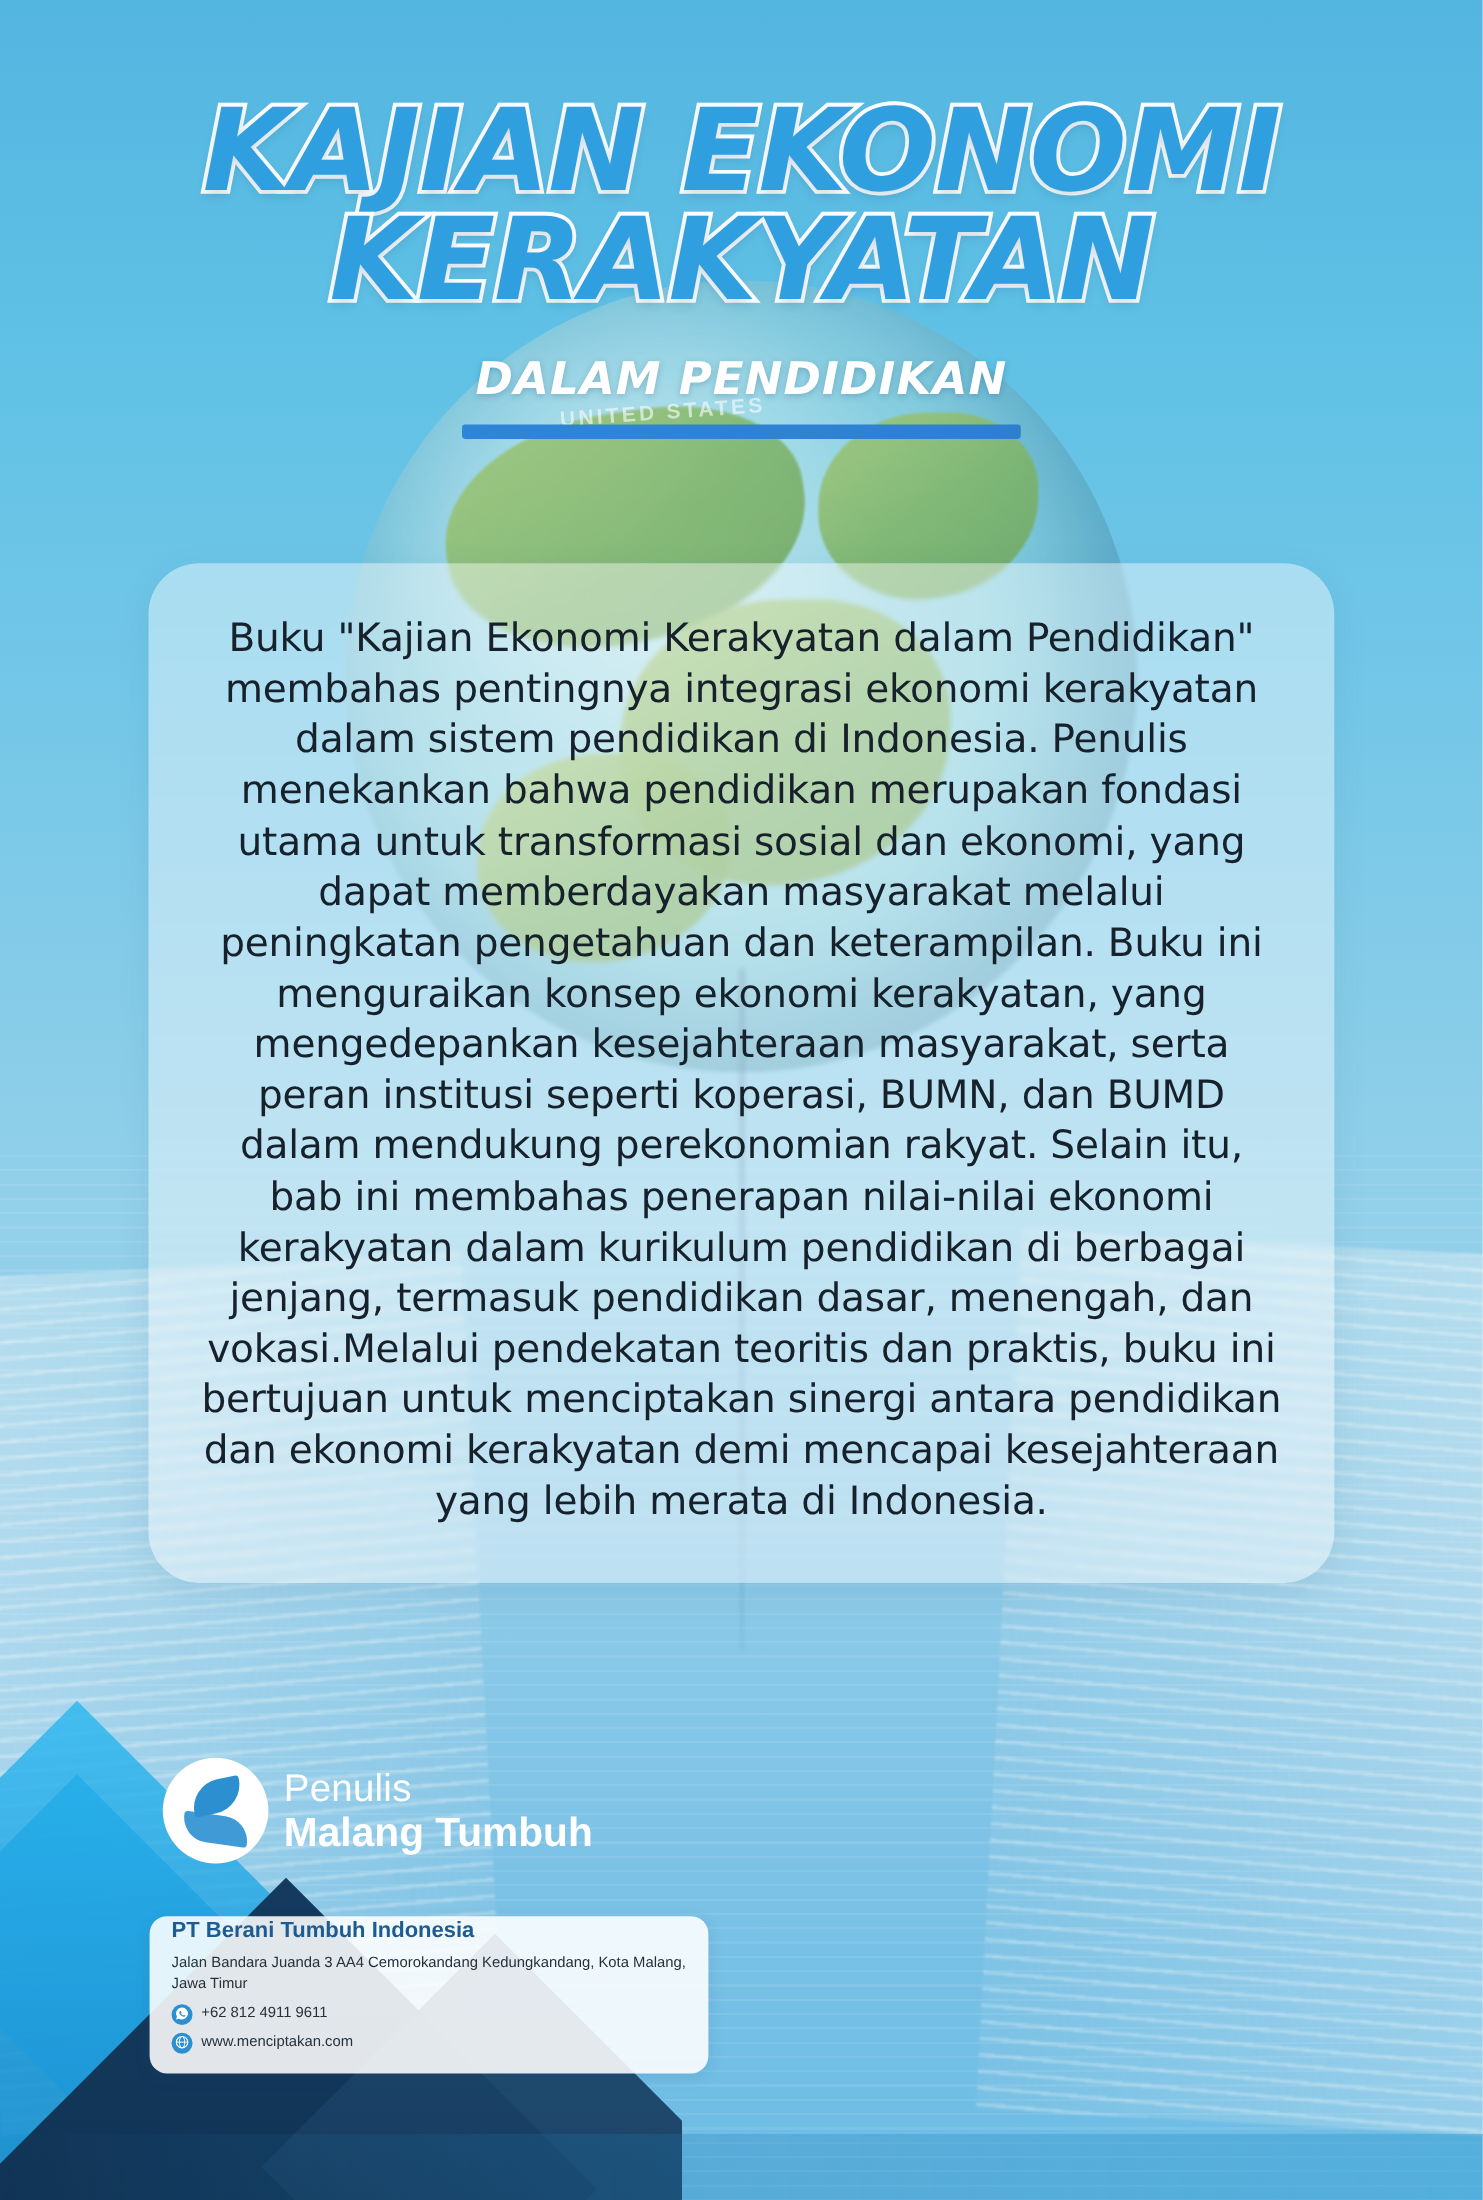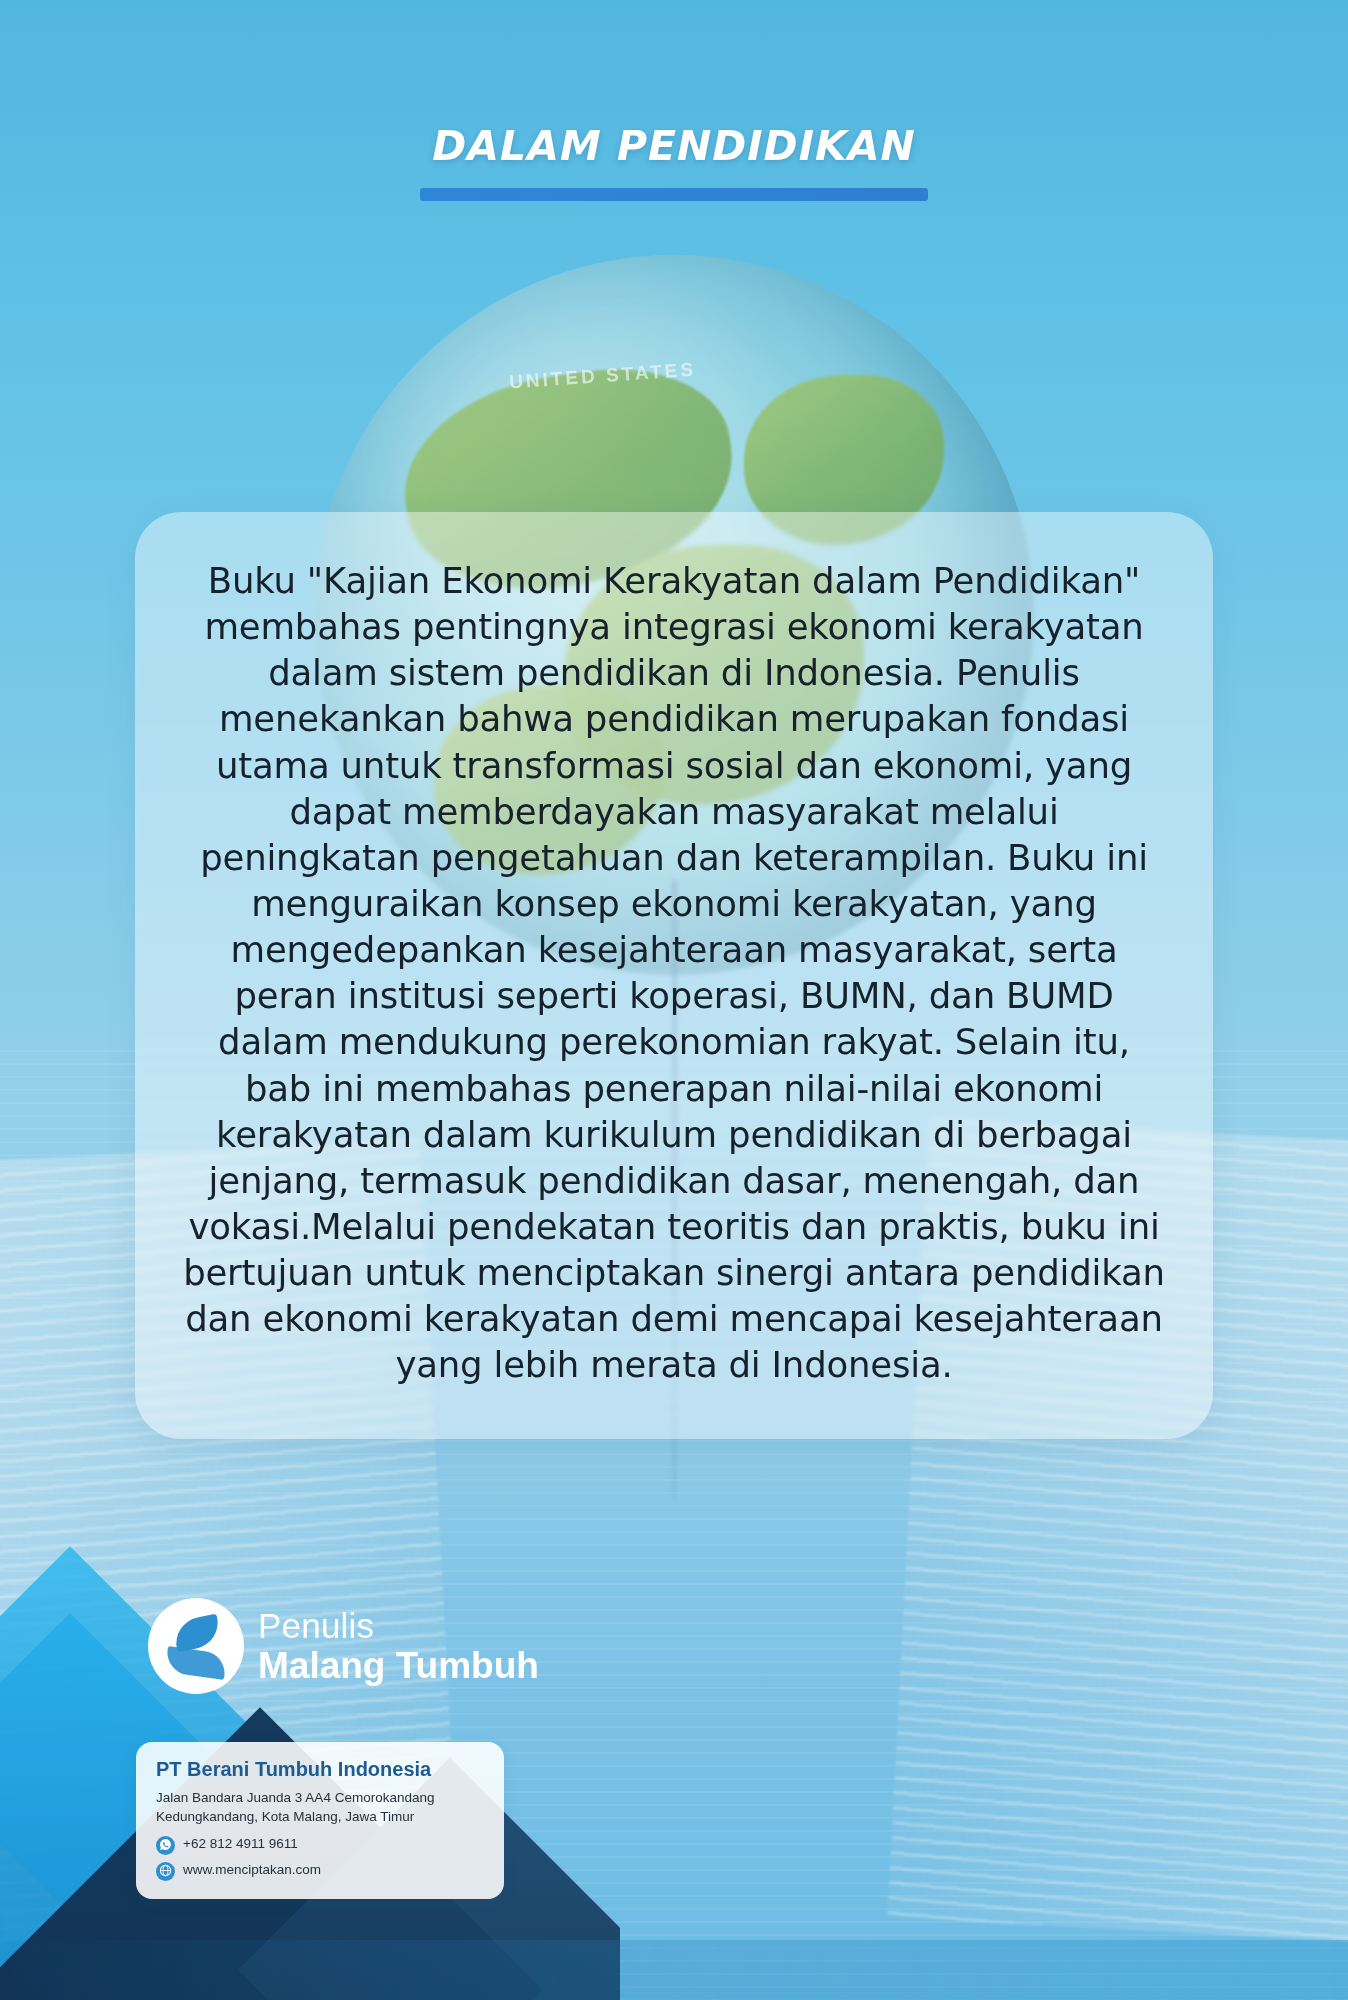--- a/index.html
+++ b/index.html
@@ -248,23 +248,23 @@
     font-size: 37px;
     font-weight: bold;
     margin-top: 4px;
   }
 
   
   .contact {
     position: absolute;
     left: 136px;
     top: 1742px;
-    width: 368px;
+    width: 508px;
     box-sizing: border-box;
-    padding: 16px 20px 18px;
+    padding: 2px 20px 18px;
     border-radius: 16px;
     background: rgba(255,255,255,0.88);
     box-shadow: 0 4px 14px rgba(30,80,120,0.12);
   }
   .contact .org {
     font-size: 20px;
     font-weight: bold;
     color: #1c5c92;
     margin-bottom: 8px;
   }
@@ -307,20 +307,24 @@
   <div class="globe">
     <div class="land land-a"></div>
     <div class="land land-c"></div>
     <div class="land land-b"></div>
     <div class="land land-d"></div>
     <div class="globe-label">UNITED STATES</div>
   </div>
   <div class="globe-pin"></div>
 
   <div class="title-wrap">
+    <h1 class="title">
+      <span>KAJIAN EKONOMI</span>
+      <span class="title-line2">KERAKYATAN</span>
+    </h1>
     <div class="subtitle">DALAM PENDIDIKAN</div>
     <div class="rule"></div>
   </div>
 
   <div class="card">
     <p>Buku "Kajian Ekonomi Kerakyatan dalam Pendidikan" membahas pentingnya integrasi ekonomi kerakyatan dalam sistem pendidikan di Indonesia. Penulis menekankan bahwa pendidikan merupakan fondasi utama untuk transformasi sosial dan ekonomi, yang dapat memberdayakan masyarakat melalui peningkatan pengetahuan dan keterampilan. Buku ini menguraikan konsep ekonomi kerakyatan, yang mengedepankan kesejahteraan masyarakat, serta peran institusi seperti koperasi, BUMN, dan BUMD dalam mendukung perekonomian rakyat. Selain itu, bab ini membahas penerapan nilai-nilai ekonomi kerakyatan dalam kurikulum pendidikan di berbagai jenjang, termasuk pendidikan dasar, menengah, dan vokasi.Melalui pendekatan teoritis dan praktis, buku ini bertujuan untuk menciptakan sinergi antara pendidikan dan ekonomi kerakyatan demi mencapai kesejahteraan yang lebih merata di Indonesia.</p>
   </div>
 
   <div class="corner-shape">
     <div class="sq sq1"></div>

